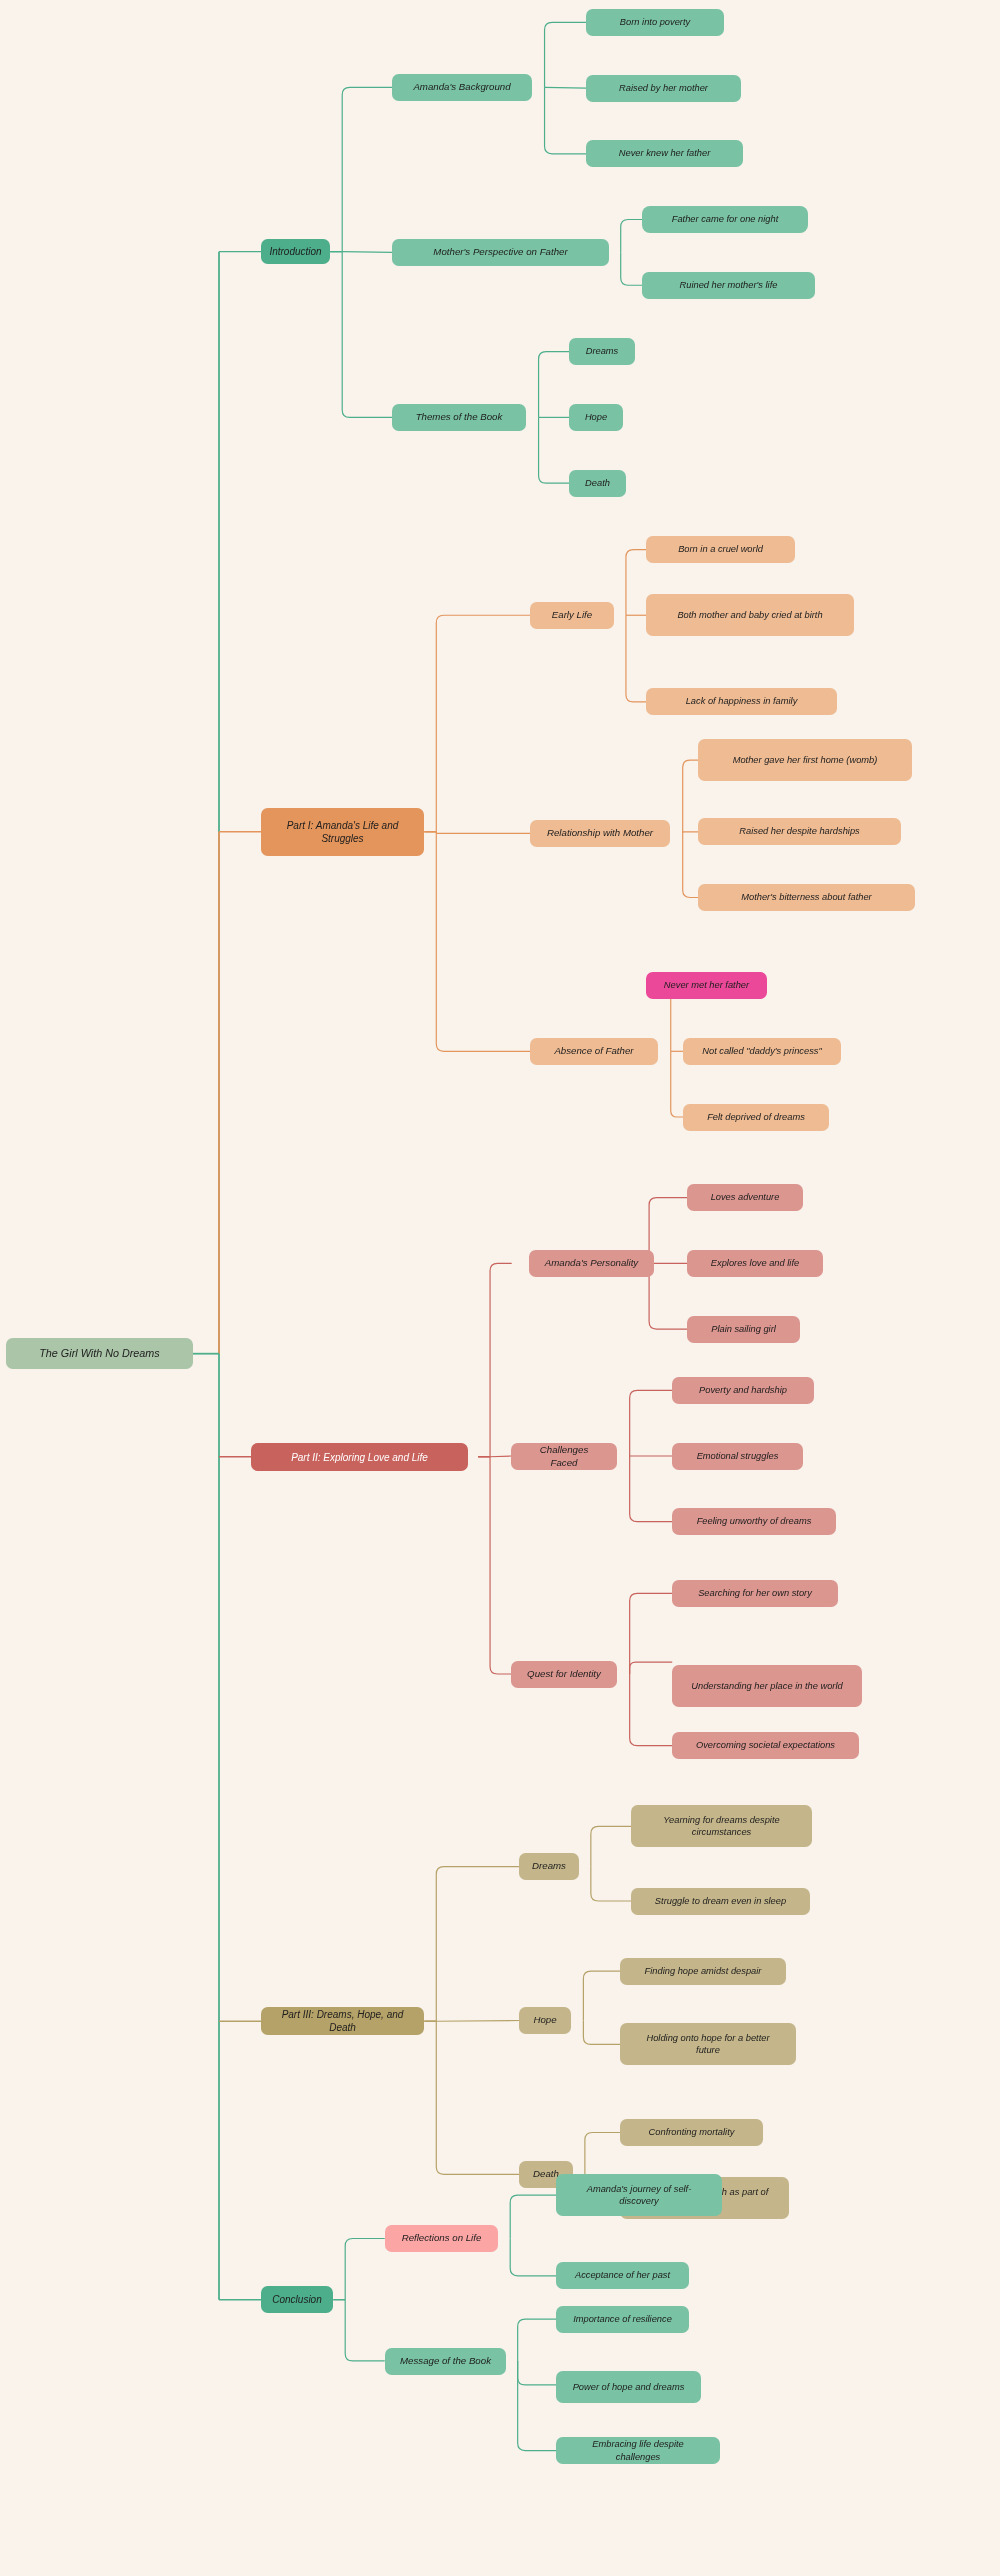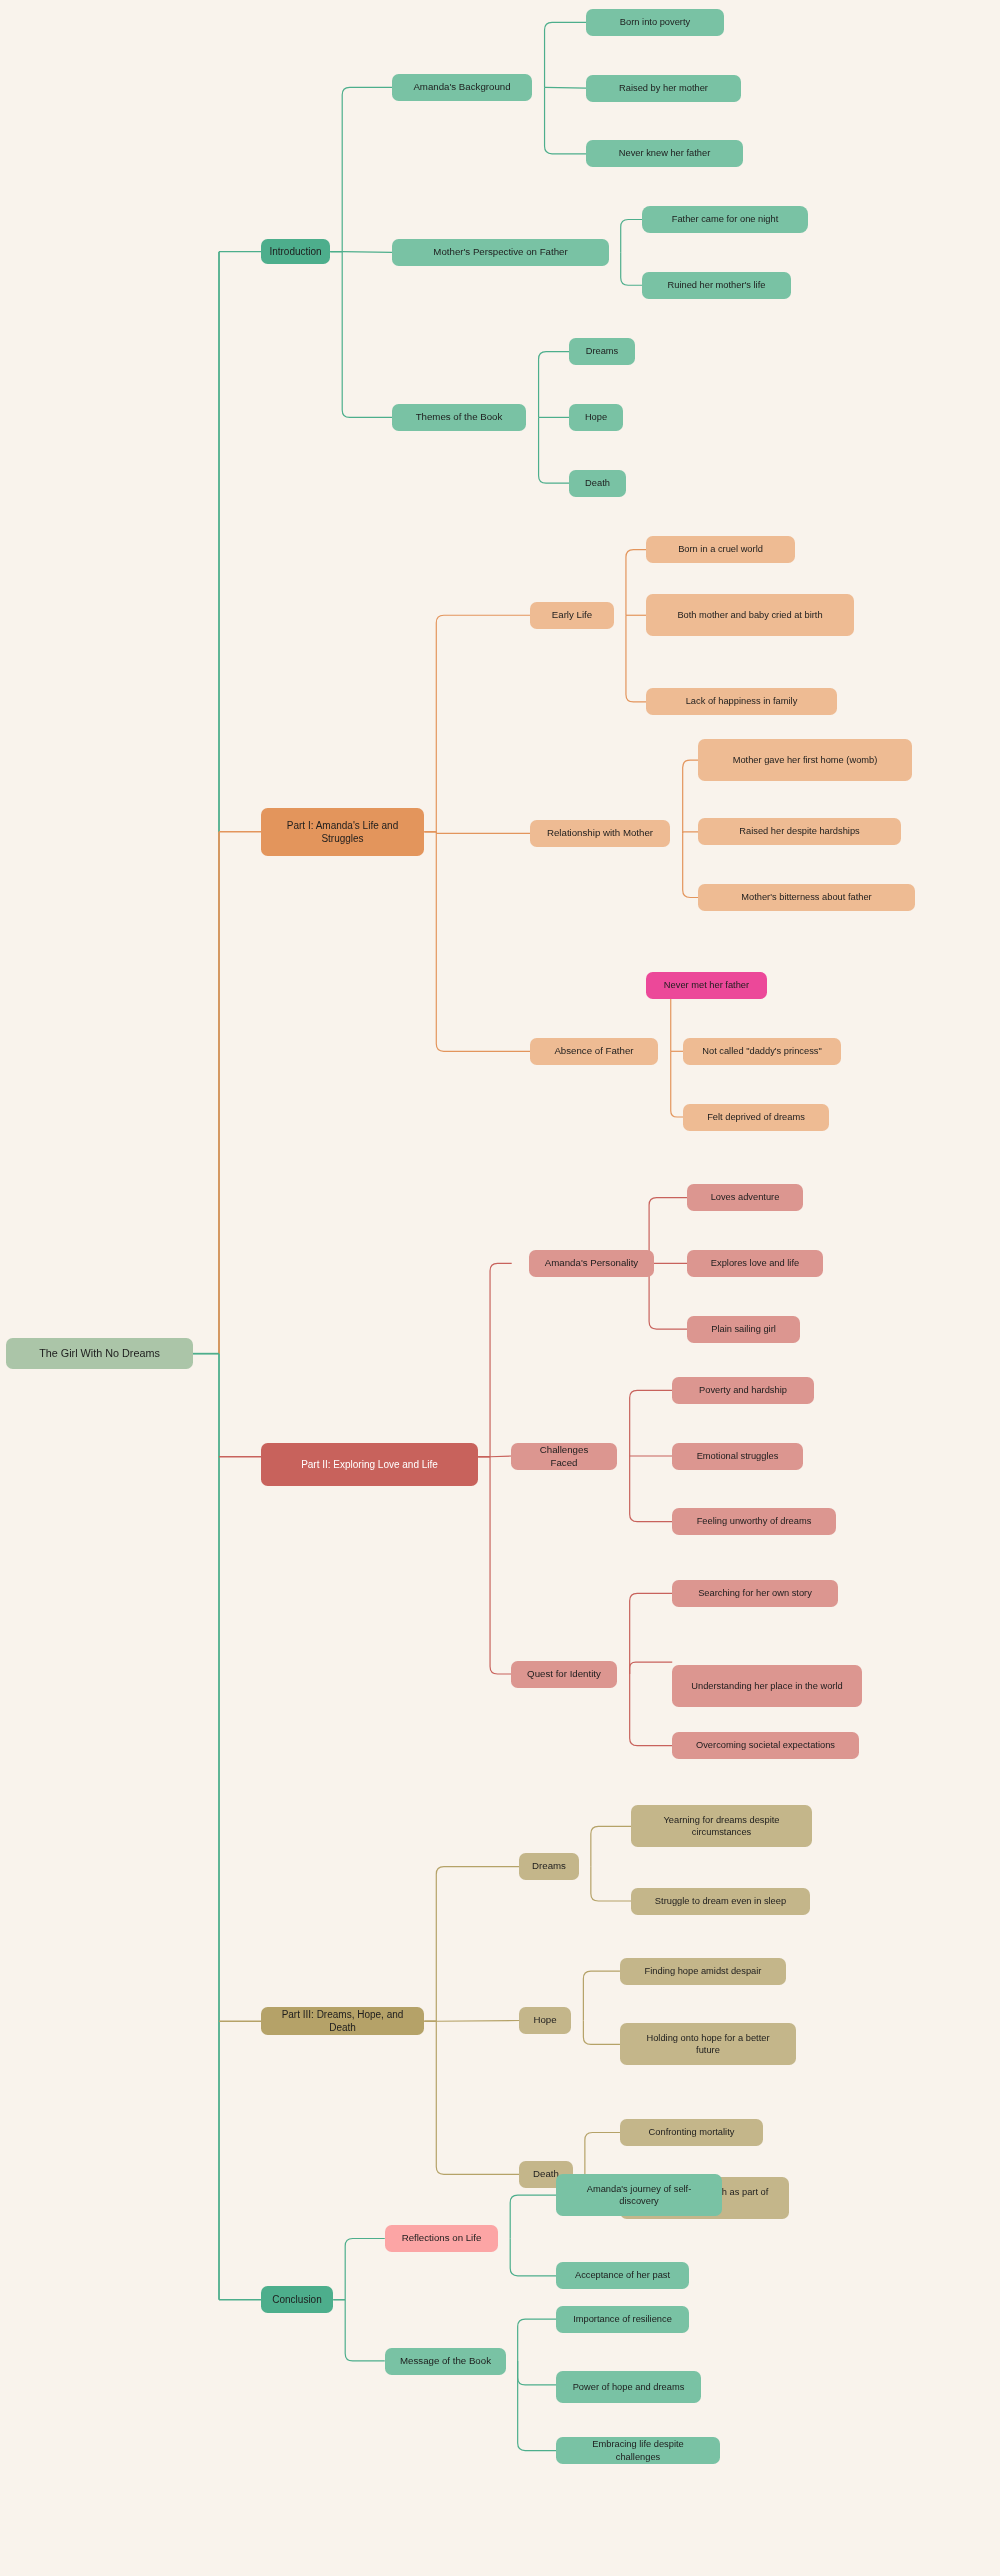--- a/index.html
+++ b/index.html
@@ -14,20 +14,21 @@
   .node{
     position:absolute;
     box-sizing:border-box;
     display:flex;align-items:center;justify-content:center;
     text-align:center;
     border-radius:6.7px;
     color:#1d1d1d;
     line-height:1.30;
     padding:3px 14px;
     white-space:pre-line;
+    font-style:italic;
   }
   .lvl0{font-size:10.8px;}
   .lvl1{font-size:10px;}
   .lvl2{font-size:9.7px;}
   .lvl3{font-size:9.3px;}
   .white-text{color:#ffffff;}
 </style>
 </head>
 <body>
 
@@ -123,39 +124,39 @@
     </svg>
   <div id="nodes-layer">
       <div class="node lvl0" style="left: 6px; top: 1338px; width: 187px; height: 31px; background: rgb(171, 197, 168);">The Girl With No Dreams</div>
       <div class="node lvl1" style="left: 261px; top: 239px; width: 69px; height: 25.4px; background: rgb(77, 174, 140);">Introduction</div>
       <div class="node lvl2" style="left: 392px; top: 74px; width: 140px; height: 27px; background: rgb(121, 194, 164);">Amanda's Background</div>
       <div class="node lvl3" style="left: 586px; top: 9px; width: 138px; height: 27px; background: rgb(121, 194, 164);">Born into poverty</div>
       <div class="node lvl3" style="left: 586px; top: 75px; width: 155px; height: 27px; background: rgb(121, 194, 164);">Raised by her mother</div>
       <div class="node lvl3" style="left: 586px; top: 140px; width: 157px; height: 27px; background: rgb(121, 194, 164);">Never knew her father</div>
       <div class="node lvl2" style="left: 392px; top: 239px; width: 217px; height: 27px; background: rgb(121, 194, 164);">Mother's Perspective on Father</div>
       <div class="node lvl3" style="left: 642px; top: 206px; width: 166px; height: 27px; background: rgb(121, 194, 164); border-radius: 8px;">Father came for one night</div>
-      <div class="node lvl3" style="left: 642px; top: 272px; width: 149px; height: 27px; background: rgb(121, 194, 164);">Ruined her mother's life</div>
+      <div class="node lvl3" style="left: 642px; top: 272px; width: 173px; height: 27px; background: rgb(121, 194, 164);">Ruined her mother's life</div>
       <div class="node lvl2" style="left: 392px; top: 404px; width: 134px; height: 27px; background: rgb(121, 194, 164);">Themes of the Book</div>
       <div class="node lvl3" style="left: 569px; top: 338px; width: 66px; height: 27px; background: rgb(121, 194, 164);">Dreams</div>
       <div class="node lvl3" style="left: 569px; top: 404px; width: 54px; height: 27px; background: rgb(121, 194, 164);">Hope</div>
       <div class="node lvl3" style="left: 569px; top: 470px; width: 57px; height: 27px; background: rgb(121, 194, 164);">Death</div>
       <div class="node lvl1" style="left: 261px; top: 808px; width: 163px; height: 48px; background: rgb(227, 149, 92);">Part I: Amanda's Life and Struggles</div>
       <div class="node lvl2" style="left: 530px; top: 602px; width: 84px; height: 27px; background: rgb(238, 187, 147);">Early Life</div>
       <div class="node lvl3" style="left: 646px; top: 536px; width: 149px; height: 27px; background: rgb(238, 187, 147);">Born in a cruel world</div>
       <div class="node lvl3" style="left: 646px; top: 594px; width: 208px; height: 42px; background: rgb(238, 187, 147);">Both mother and baby cried at birth</div>
       <div class="node lvl3" style="left: 646px; top: 688px; width: 191px; height: 27px; background: rgb(238, 187, 147);">Lack of happiness in family</div>
       <div class="node lvl2" style="left: 530px; top: 820px; width: 140px; height: 27px; background: rgb(238, 187, 147);">Relationship with Mother</div>
       <div class="node lvl3" style="left: 698px; top: 739px; width: 214px; height: 42px; background: rgb(238, 187, 147);">Mother gave her first home (womb)</div>
       <div class="node lvl3" style="left: 698px; top: 818px; width: 203px; height: 27px; background: rgb(238, 187, 147);">Raised her despite hardships</div>
       <div class="node lvl3" style="left: 698px; top: 884px; width: 217px; height: 27px; background: rgb(238, 187, 147);">Mother's bitterness about father</div>
       <div class="node lvl2" style="left: 530px; top: 1038px; width: 128px; height: 27px; background: rgb(238, 187, 147);">Absence of Father</div>
       <div class="node lvl3" style="left: 646px; top: 972px; width: 121px; height: 27px; background: #ec4899;">Never met her father</div>
       <div class="node lvl3" style="left: 683px; top: 1038px; width: 158px; height: 27px; background: rgb(238, 187, 147);">Not called "daddy's princess"</div>
       <div class="node lvl3" style="left: 683px; top: 1104px; width: 146px; height: 27px; background: rgb(238, 187, 147);">Felt deprived of dreams</div>
-      <div class="node lvl1 white-text" style="left: 261px; top: 1443px; width: 217px; height: 43px; background: rgb(200, 98, 92);">Part II: Exploring Love and Life</div>
+      <div class="node lvl1 white-text" style="left: 251px; top: 1443px; width: 217px; height: 28px; background: rgb(200, 98, 92);">Part II: Exploring Love and Life</div>
       <div class="node lvl2" style="left: 529px; top: 1250px; width: 125px; height: 27px; background: rgb(220, 150, 144);">Amanda's Personality</div>
       <div class="node lvl3" style="left: 687px; top: 1184px; width: 116px; height: 27px; background: rgb(220, 150, 144);">Loves adventure</div>
       <div class="node lvl3" style="left: 687px; top: 1250px; width: 136px; height: 27px; background: rgb(220, 150, 144);">Explores love and life</div>
       <div class="node lvl3" style="left: 687px; top: 1316px; width: 113px; height: 27px; background: rgb(220, 150, 144);">Plain sailing girl</div>
       <div class="node lvl2" style="left: 511px; top: 1443px; width: 106px; height: 27px; background: rgb(220, 150, 144);">Challenges Faced</div>
       <div class="node lvl3" style="left: 672px; top: 1377px; width: 142px; height: 27px; background: rgb(220, 150, 144);">Poverty and hardship</div>
       <div class="node lvl3" style="left: 672px; top: 1443px; width: 131px; height: 27px; background: rgb(220, 150, 144);">Emotional struggles</div>
       <div class="node lvl3" style="left: 672px; top: 1508px; width: 164px; height: 27px; background: rgb(220, 150, 144); border-radius: 7px;">Feeling unworthy of dreams</div>
       <div class="node lvl2" style="left: 511px; top: 1661px; width: 106px; height: 27px; background: rgb(220, 150, 144);">Quest for Identity</div>
       <div class="node lvl3" style="left: 672px; top: 1580px; width: 166px; height: 27px; background: rgb(220, 150, 144);">Searching for her own story</div>

